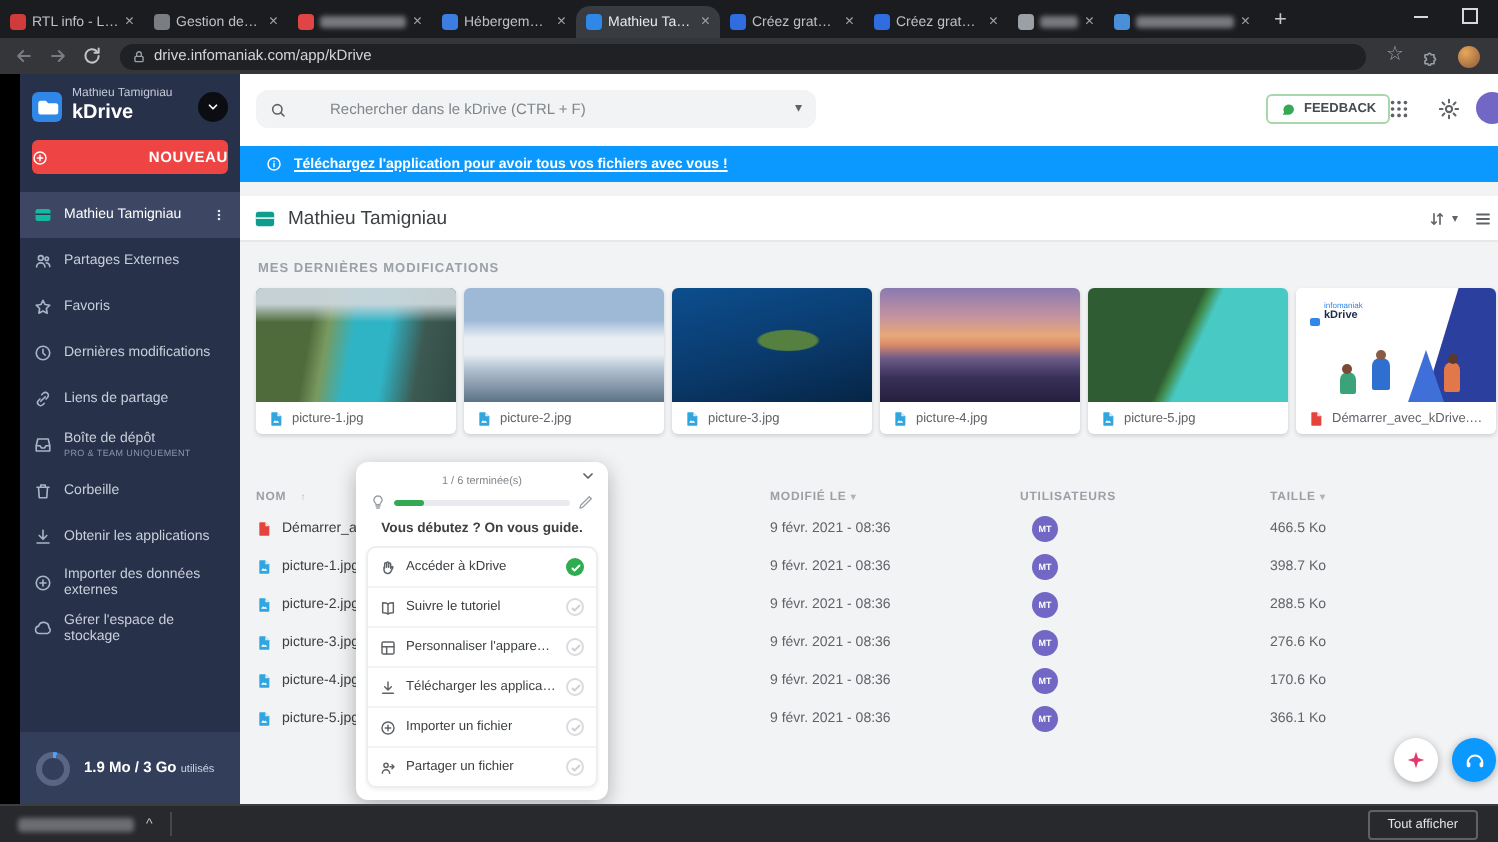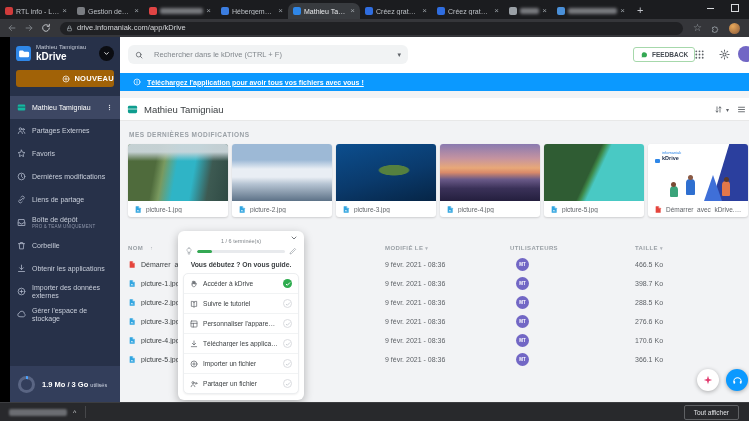--- a/index.html
+++ b/index.html
@@ -35,39 +35,39 @@
 
   
   #sidebar{position:absolute;left:10px;top:37px;width:110px;height:365px;background:#273149;overflow:hidden;}
   .sb-head{display:flex;align-items:center;gap:5px;padding:7px 6px 5px;}
   .sb-logo{width:15px;height:15px;border-radius:3px;flex:none;}
   .sb-title{flex:1;min-width:0;}
   .sb-owner{font-size:6px;color:#c3c9d6;white-space:nowrap;overflow:hidden;line-height:1.2;}
   .sb-prod{font-size:10px;font-weight:bold;color:#fff;line-height:1.1;}
   .sb-chev{width:15px;height:15px;border-radius:50%;background:#0b0d12;color:#fff;display:flex;align-items:center;justify-content:center;flex:none;}
   .sb-chev .icx{width:7px;height:7px;}
-  .btn-new{margin:3px 6px 9px;height:17px;background:#a16207;border-radius:3px;color:#fff;font-size:7.5px;font-weight:bold;display:flex;align-items:center;justify-content:flex-end;gap:4px;letter-spacing:.3px;cursor:pointer;}
+  .btn-new{margin:3px 6px 9px;height:17px;background:#ef4444;border-radius:3px;color:#fff;font-size:7.5px;font-weight:bold;display:flex;align-items:center;justify-content:space-between;gap:4px;letter-spacing:.3px;cursor:pointer;}
   .btn-new .icx{width:8px;height:8px;}
   .sb-item{height:23px;display:flex;align-items:center;gap:6px;padding:0 7px;color:#c9cfdb;font-size:7px;line-height:1.15;cursor:pointer;}
   .sb-item.active{background:#3d4763;color:#fff;}
   .sb-ic{width:9px;height:9px;color:#aab2c5;}
   .sb-item.active .sb-ic{color:#14b8a0;}
   .sb-txt{min-width:0;}
   .sb-sub{font-size:4.5px;color:#8d95aa;letter-spacing:.2px;}
   .kebab{margin-left:auto;width:7px;height:9px;color:#e3e7ee;}
   #storage{position:absolute;left:0;bottom:0;width:110px;height:36px;background:#333e5b;display:flex;align-items:center;gap:7px;padding:0 8px;box-sizing:border-box;}
   .gauge{width:17px;height:17px;border-radius:50%;background:conic-gradient(#4da3ff 0 14deg,#5a6583 14deg 360deg);position:relative;flex:none;}
   .gauge::after{content:"";position:absolute;inset:3px;background:#333e5b;border-radius:50%;}
   .st-txt{font-size:7.5px;color:#fff;font-weight:bold;line-height:1.2;}
   .st-suffix{font-size:5.5px;font-weight:normal;color:#cfd5e2;}
 
   
   #main{position:absolute;left:120px;top:37px;width:629px;height:365px;background:#f2f3f5;overflow:hidden;}
   #topbar{position:absolute;left:0;top:0;width:629px;height:36px;background:#fff;}
-  #searchbox{position:absolute;left:8px;top:8px;width:280px;height:19px;background:#f1f3f4;border-radius:6px;display:flex;align-items:center;padding:0 7px;gap:9px;box-sizing:border-box;}
+  #searchbox{position:absolute;left:8px;top:8px;width:280px;height:19px;background:#f1f3f4;border-radius:6px;display:flex;align-items:center;padding:0 7px;gap:20px;box-sizing:border-box;}
   #searchbox .icx{width:8px;height:8px;color:#5f6368;}
   #searchbox input{flex:1;border:none;background:transparent;outline:none;font-size:7.5px;color:#3c4043;font-family:"Liberation Sans",sans-serif;min-width:0;}
   #searchbox input::placeholder{color:#80868b;}
   .sb-caret{color:#5f6368;font-size:7px;line-height:1;}
   #feedback{position:absolute;left:513px;top:10px;height:15px;border:1px solid #a6d8ab;border-radius:3px;display:flex;align-items:center;gap:4px;padding:0 6px;font-size:6.5px;font-weight:bold;color:#454b52;background:#fff;box-sizing:border-box;cursor:pointer;}
   #feedback .icx{width:8px;height:8px;color:#34a853;}
   #appsgrid{position:absolute;left:574px;top:12px;width:11px;height:11px;color:#5f6368;cursor:pointer;}
   #gearbtn{position:absolute;left:599px;top:12px;width:11px;height:11px;color:#5f6368;cursor:pointer;}
   #topavatar{position:absolute;left:618px;top:9px;width:16px;height:16px;border-radius:50%;background:#7267c5;cursor:pointer;}
 

